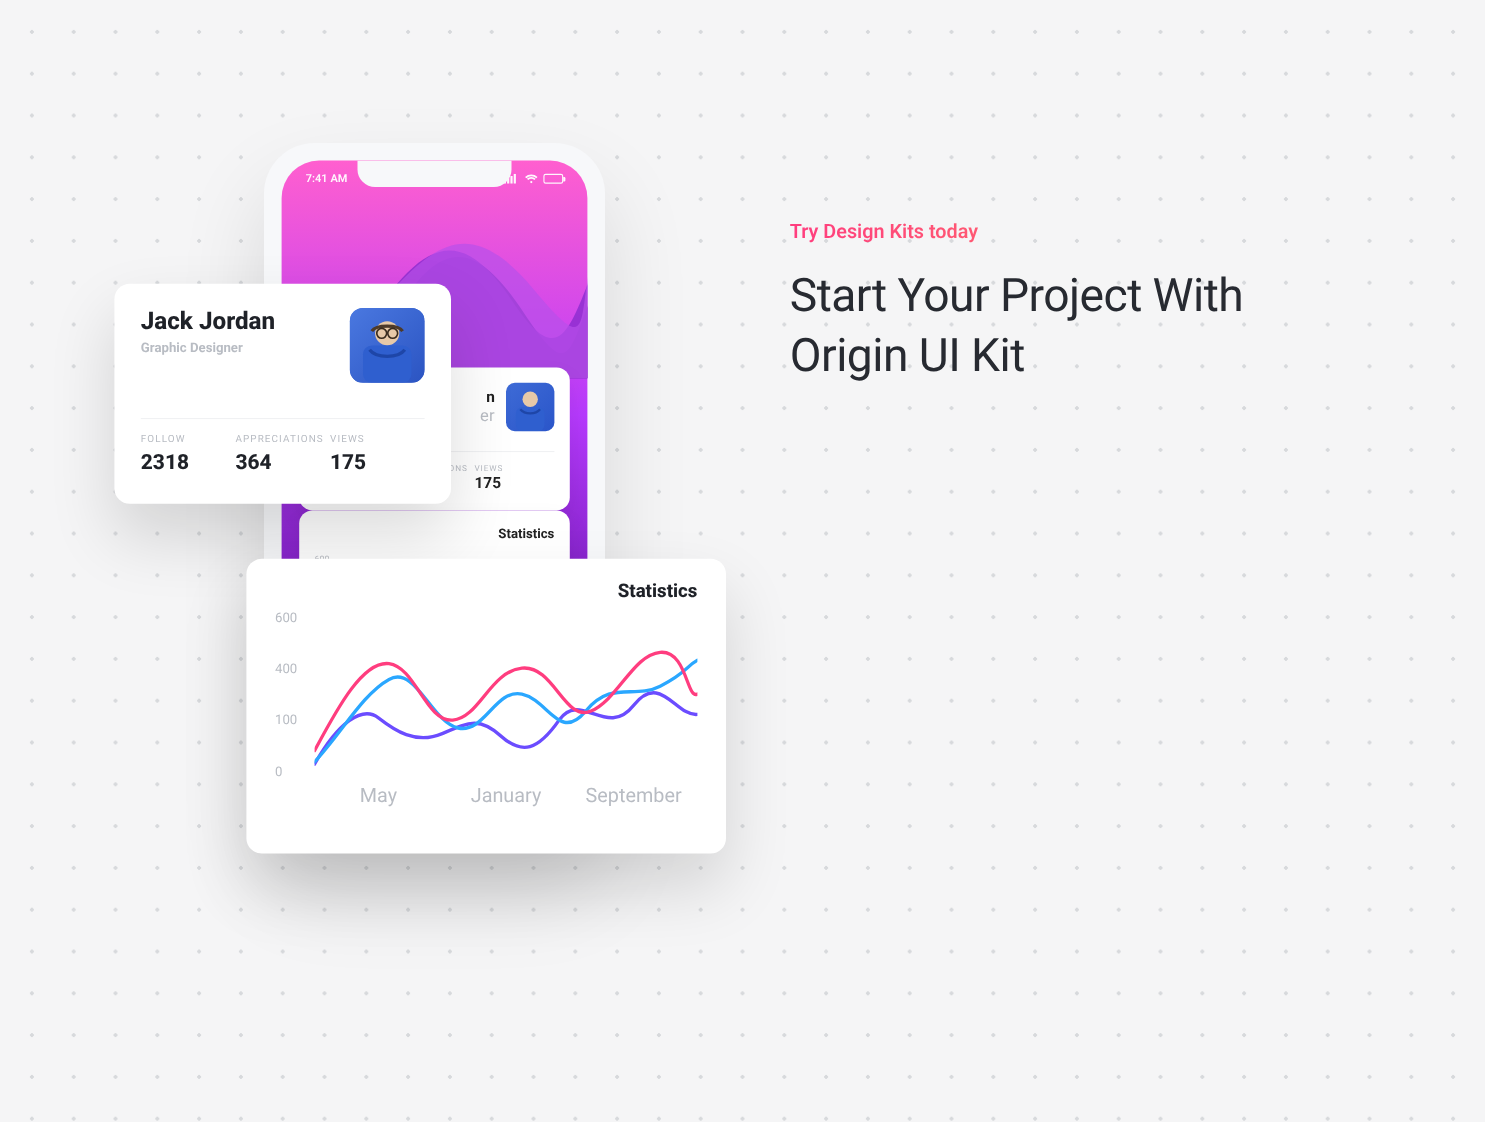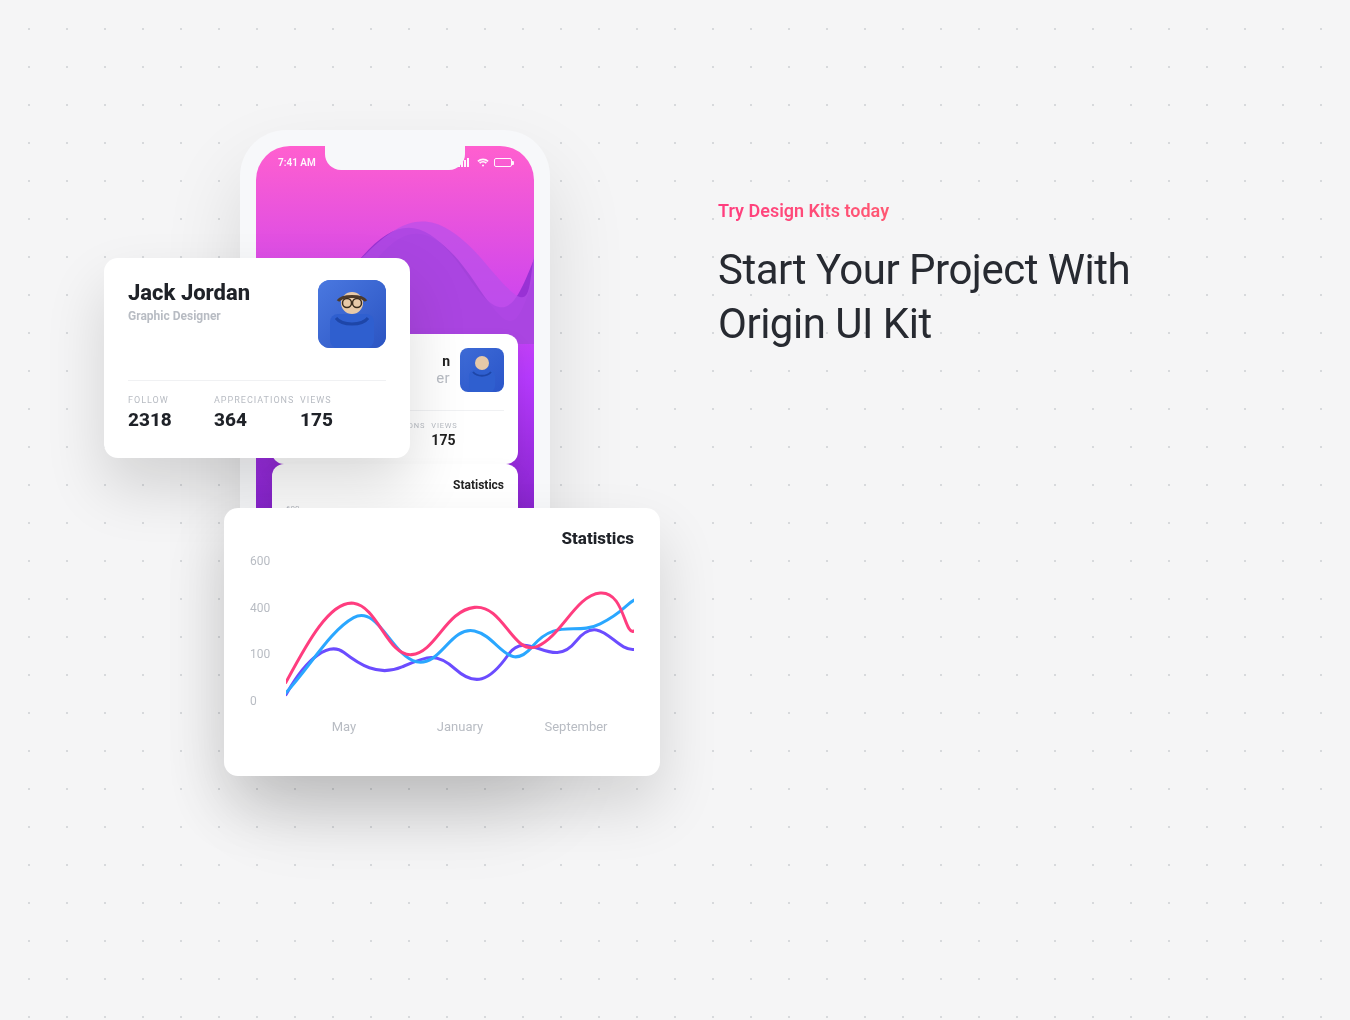--- a/index.html
+++ b/index.html
@@ -124,21 +124,21 @@
   .stats-card {
     position: absolute; left: 224px; top: 508px;
     width: 436px; height: 268px; background:#fff; border-radius:14px;
     box-shadow: 0 30px 60px rgba(0,0,0,0.14);
     padding: 20px 26px 18px;
   }
   .stats-card .title { text-align:right; font-weight:800; font-size:17px; color:#1f2228; }
   .stats-card .plot { position:relative; margin-top:6px; height:176px; }
   .stats-card .yticks { position:absolute; left:0; top:0; bottom:22px; display:flex; flex-direction:column; justify-content:space-between; color:#b8bcc3; font-size:12px;}
   .stats-card svg.lines { position:absolute; left:36px; right:0; top:0; bottom:22px; width:calc(100% - 36px); height:calc(100% - 22px);}
-  .stats-card .xticks { position:absolute; left:36px; right:0; bottom:-4px; display:flex; color:#b8bcc3; font-size:13px;}
+  .stats-card .xticks { position:absolute; left:36px; right:0; bottom:-4px; display:flex; color:#b8bcc3; font-size:18px;}
   .stats-card .xticks span { flex:1; text-align:center; }
 </style>
 </head>
 <body>
 
 <div class="dotgrid"></div>
 
 <div class="copy">
   <div class="eyebrow">Try Design Kits today</div>
   <div class="headline">Start Your Project With Origin UI Kit</div>

